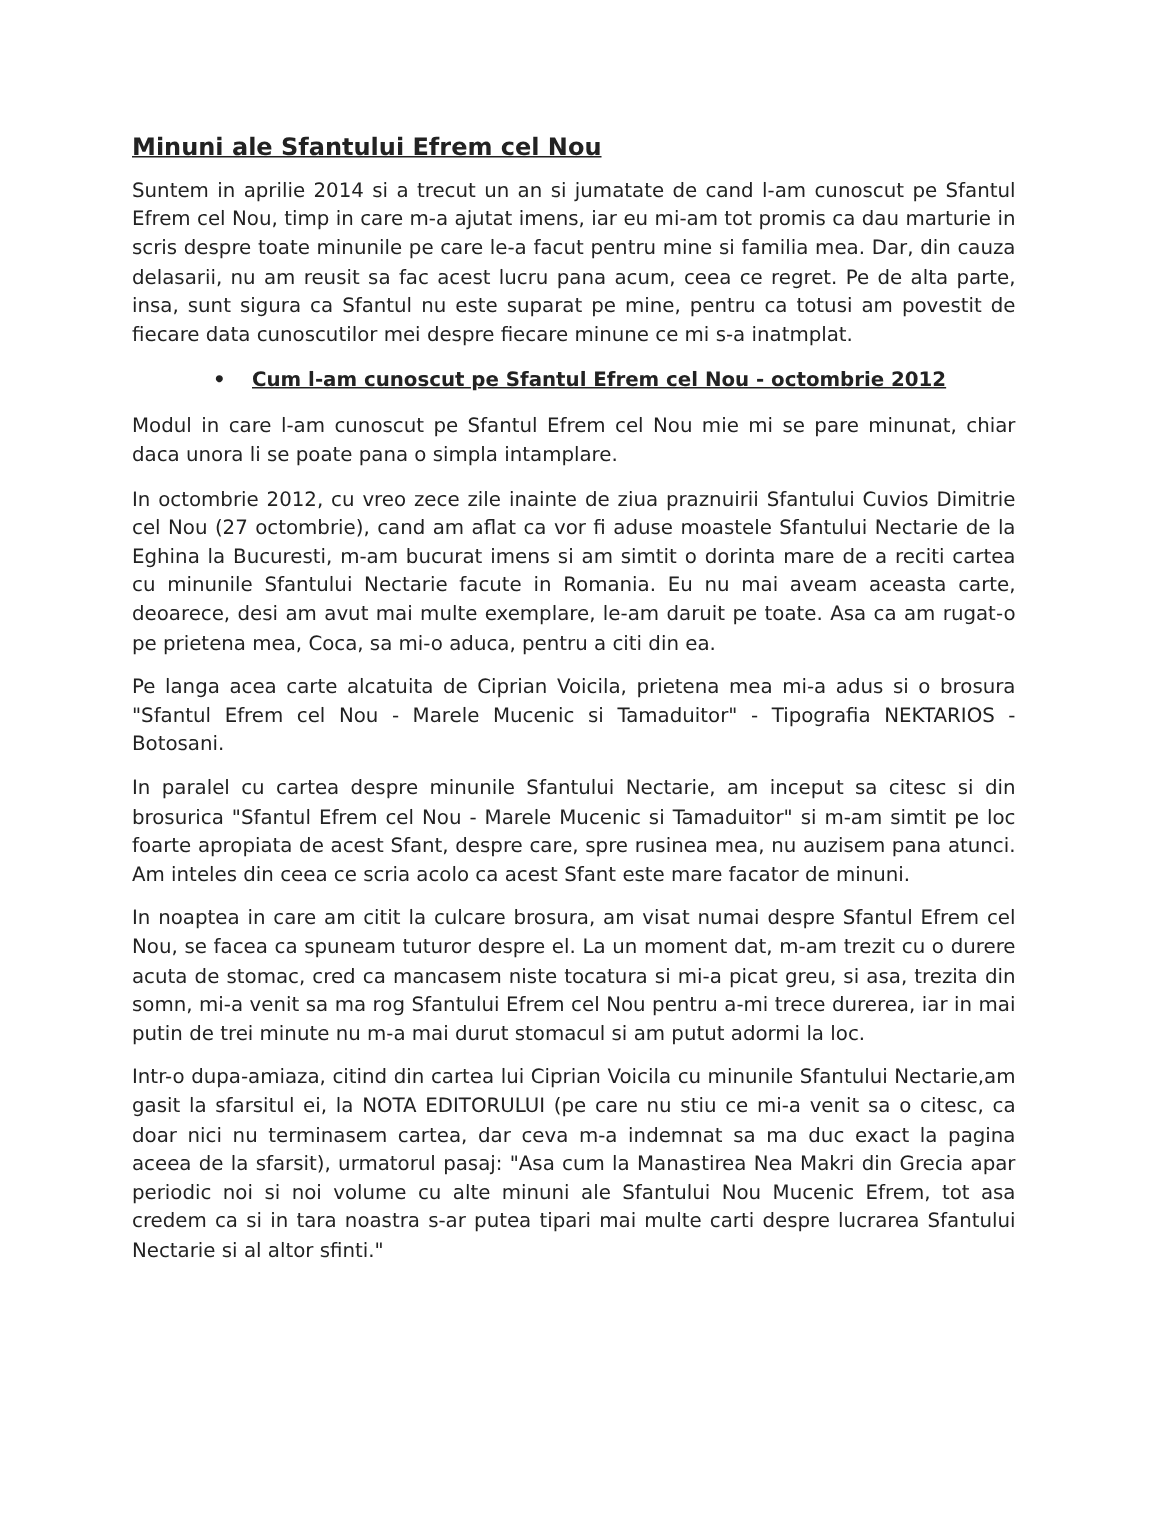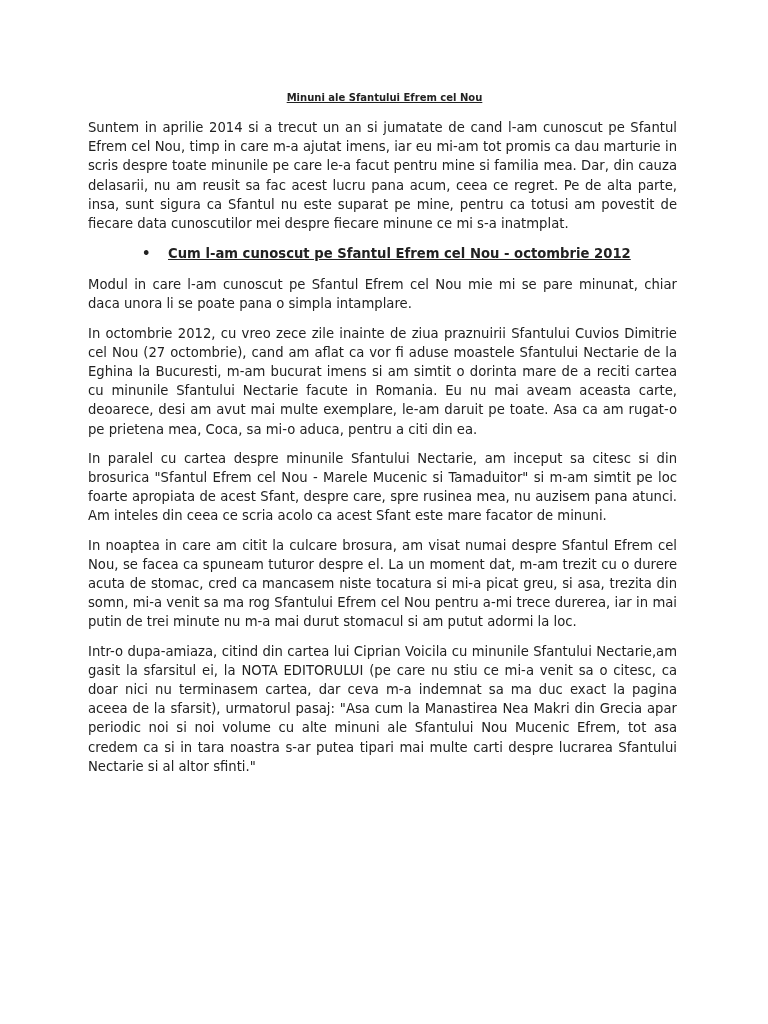--- a/index.html
+++ b/index.html
@@ -3,22 +3,22 @@
 <meta charset="utf-8">
 <style>
   html, body { margin: 0; padding: 0; background: #ffffff; }
   body { width: 768px; height: 1024px; overflow: hidden; position: relative; }
   .page {
     position: absolute; left: 88px; top: 88px; width: 593px;
     font-family: "DejaVu Sans", sans-serif;
     font-size: 13.2px; line-height: 19.2px; color: #222222;
   }
   .title {
-    text-align: center; font-weight: bold; text-decoration: underline;
-    font-size: 10px; margin: 0 0 10px 0; line-height: 20px;
+    text-align: left; font-weight: bold; text-decoration: underline;
+    font-size: 16px; margin: 0 0 10px 0; line-height: 20px;
   }
   p { margin: 0 4px 10px 0; text-align: justify; text-align-last: left; }
   .heading {
     margin: 0 0 10px 0; padding-left: 54px; position: relative;
     font-weight: bold; text-decoration: underline; line-height: 22px;
   }
   .bullet {
     position: absolute; left: 54px; top: 0; font-weight: bold; text-decoration: none;
   }
   .heading-text { margin-left: 26px; }
@@ -28,16 +28,17 @@
 
 <div class="page">
   <div class="title">Minuni ale Sfantului Efrem cel Nou</div>
   <p>Suntem in aprilie 2014 si a trecut un an si jumatate de cand l-am cunoscut pe Sfantul Efrem cel Nou, timp in care m-a ajutat imens, iar eu mi-am tot promis ca dau marturie in scris despre toate minunile pe care le-a facut pentru mine si familia mea. Dar, din cauza delasarii, nu am reusit sa fac acest lucru pana acum, ceea ce regret. Pe de alta parte, insa, sunt sigura ca Sfantul nu este suparat pe mine, pentru ca totusi  am povestit de fiecare data cunoscutilor mei despre fiecare minune ce mi s-a inatmplat.</p>
   <div class="heading">
     <span class="bullet">•</span>
     <span class="heading-text">Cum l-am cunoscut pe Sfantul Efrem cel Nou - octombrie 2012</span>
   </div>
   <p>Modul in care l-am cunoscut pe Sfantul Efrem cel Nou mie mi se pare minunat, chiar daca unora li se poate pana o simpla intamplare.</p>
   <p>In octombrie 2012, cu vreo zece zile inainte de ziua praznuirii Sfantului Cuvios Dimitrie cel Nou (27 octombrie), cand am aflat ca vor fi aduse moastele Sfantului Nectarie de la Eghina la Bucuresti, m-am bucurat imens si am simtit o dorinta mare de a reciti cartea cu minunile Sfantului Nectarie facute in Romania. Eu nu mai aveam aceasta carte, deoarece, desi am avut mai multe exemplare, le-am daruit pe toate. Asa ca am rugat-o pe prietena mea, Coca, sa mi-o aduca, pentru a citi din ea.</p>
+  <p>Pe langa acea carte alcatuita de Ciprian Voicila, prietena mea mi-a adus si o brosura "Sfantul Efrem cel Nou - Marele Mucenic si Tamaduitor" - Tipografia NEKTARIOS - Botosani.</p>
   <p>In paralel cu cartea despre minunile Sfantului Nectarie, am inceput sa citesc si din brosurica  "Sfantul Efrem cel Nou - Marele Mucenic si Tamaduitor" si m-am simtit pe loc foarte apropiata de acest Sfant, despre care, spre rusinea mea, nu auzisem pana atunci. Am inteles din ceea ce scria acolo ca acest Sfant este mare facator de minuni.</p>
   <p>In noaptea in care am citit la culcare brosura, am visat numai despre Sfantul Efrem cel Nou, se facea ca spuneam tuturor despre el. La un moment dat, m-am trezit cu o durere acuta de stomac, cred ca mancasem niste tocatura si mi-a picat greu, si asa, trezita din somn, mi-a venit sa ma rog Sfantului Efrem cel Nou pentru a-mi trece durerea, iar in mai putin de trei minute nu m-a mai durut stomacul si am putut adormi la loc.</p>
   <p>Intr-o dupa-amiaza, citind din cartea lui Ciprian Voicila cu minunile Sfantului Nectarie,am gasit la sfarsitul ei, la NOTA EDITORULUI (pe care nu stiu ce mi-a venit sa o citesc, ca doar nici nu terminasem cartea, dar ceva m-a indemnat sa ma duc exact la pagina aceea de la sfarsit), urmatorul pasaj: "Asa cum la Manastirea Nea Makri din Grecia apar periodic noi si noi volume cu alte minuni ale Sfantului Nou Mucenic Efrem, tot asa credem ca si in tara noastra s-ar putea tipari mai multe carti despre lucrarea Sfantului Nectarie si al altor sfinti."</p>
 </div>
 
 </body></html>

